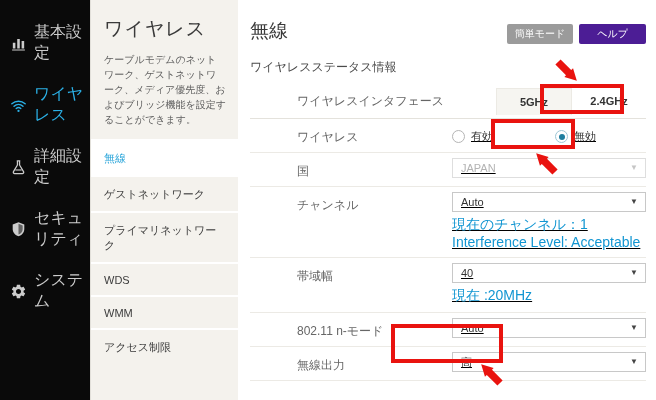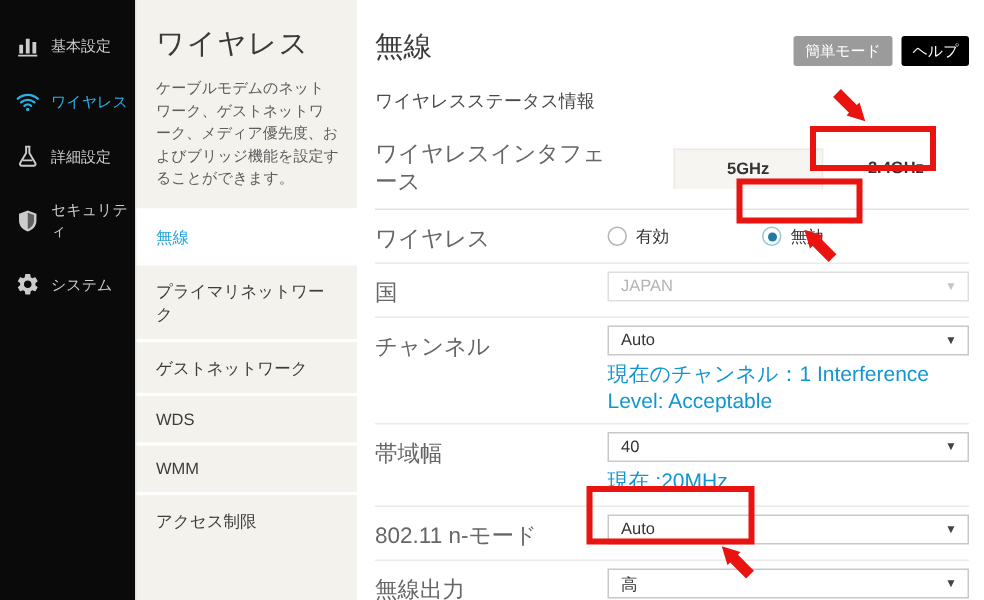--- a/index.html
+++ b/index.html
@@ -3,44 +3,44 @@
 <meta charset="utf-8">
 <style>
   * { margin:0; padding:0; box-sizing:border-box; }
   html,body { width:656px; height:400px; }
   body {
     position:relative; overflow:hidden; background:#fff;
     font-family:"Liberation Sans","DejaVu Sans",sans-serif;
   }
   
   .dark-sidebar { position:absolute; left:0; top:0; width:90px; height:400px; background:#0a0a0a; padding-top:12px; }
-  .dark-item { display:flex; align-items:center; gap:7px; padding:10px 4px 10px 10px; color:#cccccc; font-size:10px; cursor:pointer; }
+  .dark-item { display:flex; align-items:center; gap:7px; padding:10px 4px 10px 10px; color:#cccccc; font-size:16px; cursor:pointer; }
   .dark-item .ic { width:17px; height:17px; flex-shrink:0; display:flex; }
   .dark-item .ic svg { width:100%; height:100%; }
   .dark-item.active { color:#2bb0e6; }
   
   .subnav { position:absolute; left:90px; top:0; width:148px; height:400px; background:#f4f2ed; border-left:1px solid #e2e0da; }
   .subnav-header { padding:16px 12px 12px 13px; }
   .subnav-title { font-size:19px; font-weight:400; color:#3a3a3a; letter-spacing:1px; }
   .subnav-desc { margin-top:10px; font-size:10px; line-height:1.5; color:#5d5d5d; }
   .subnav-item { padding:10px 12px 9px 13px; font-size:11px; color:#3c3c3c; border-top:2px solid #fff; cursor:pointer; }
   .subnav-item.active { background:#fff; color:#2aa5da; }
   
   .main { position:absolute; left:238px; top:0; width:418px; height:400px; background:#fff; padding:10px 10px 0 12px; }
   .main-header { display:flex; justify-content:space-between; align-items:flex-start; margin-top:8px; }
   .page-title { font-size:19px; color:#3a3a3a; font-weight:400; }
   .header-buttons { display:flex; gap:6px; margin-top:6px; }
   .btn-mini { font-size:10px; color:#fff; padding:3px 8px; border-radius:2px; border:none; cursor:pointer; font-family:inherit; }
   .btn-easy { background:#9b9b9b; }
-  .btn-help { background:#000000; padding:3px 7px; }
+  .btn-help { background:#4c1d95; padding:3px 18px; }
   .section-title { margin-top:15px; font-size:12px; color:#4a4a4a; }
   .form { margin-top:9px; }
   .row { display:flex; align-items:flex-start; border-bottom:1px solid #eceae5; padding:5px 0 6px 0; }
-  .row-label { width:155px; flex-shrink:0; font-size:15px; color:#666; padding-top:5px; }
-  .row-control { flex:1; min-width:0; }
+  .row-label { width:155px; flex-shrink:0; font-size:12px; color:#666; padding-top:5px;margin-left:47px; }
+  .row-control { flex:1; min-width:0;text-decoration:underline; }
   
   .row-tabs { border-bottom:1px solid #e4e2dc; padding:0; align-items:center; }
   .row-tabs .row-label { padding:8px 0; }
   .tabs { display:flex; flex:1;padding-left:44px; }
   .tab { flex:1; text-align:center; font-size:11px; font-weight:bold; color:#333; padding:7px 0; cursor:pointer; }
   .tab-inactive { background:#f6f5f1; border:1px solid #eceae4; border-bottom:none; }
   .tab-active { background:#fff; }
   
   .radio-group { display:flex; padding-top:5px; padding-bottom:2px; }
   .radio { display:flex; align-items:center; gap:6px; font-size:11px; color:#333; cursor:pointer; }
@@ -118,22 +118,22 @@
     <span>システム</span>
   </div>
 </nav>
 
 <nav class="subnav">
   <div class="subnav-header">
     <div class="subnav-title">ワイヤレス</div>
     <div class="subnav-desc">ケーブルモデムのネットワーク、ゲストネットワーク、メディア優先度、およびブリッジ機能を設定することができます。</div>
   </div>
   <div class="subnav-item active">無線</div>
+  <div class="subnav-item">ゲストネットワーク</div>
   <div class="subnav-item">プライマリネットワーク</div>
-  <div class="subnav-item">ゲストネットワーク</div>
   <div class="subnav-item">WDS</div>
   <div class="subnav-item">WMM</div>
   <div class="subnav-item">アクセス制限</div>
 </nav>
 
 <main class="main">
   <div class="main-header">
     <h1 class="page-title">無線</h1>
     <div class="header-buttons">
       <button class="btn-mini btn-easy">簡単モード</button>

